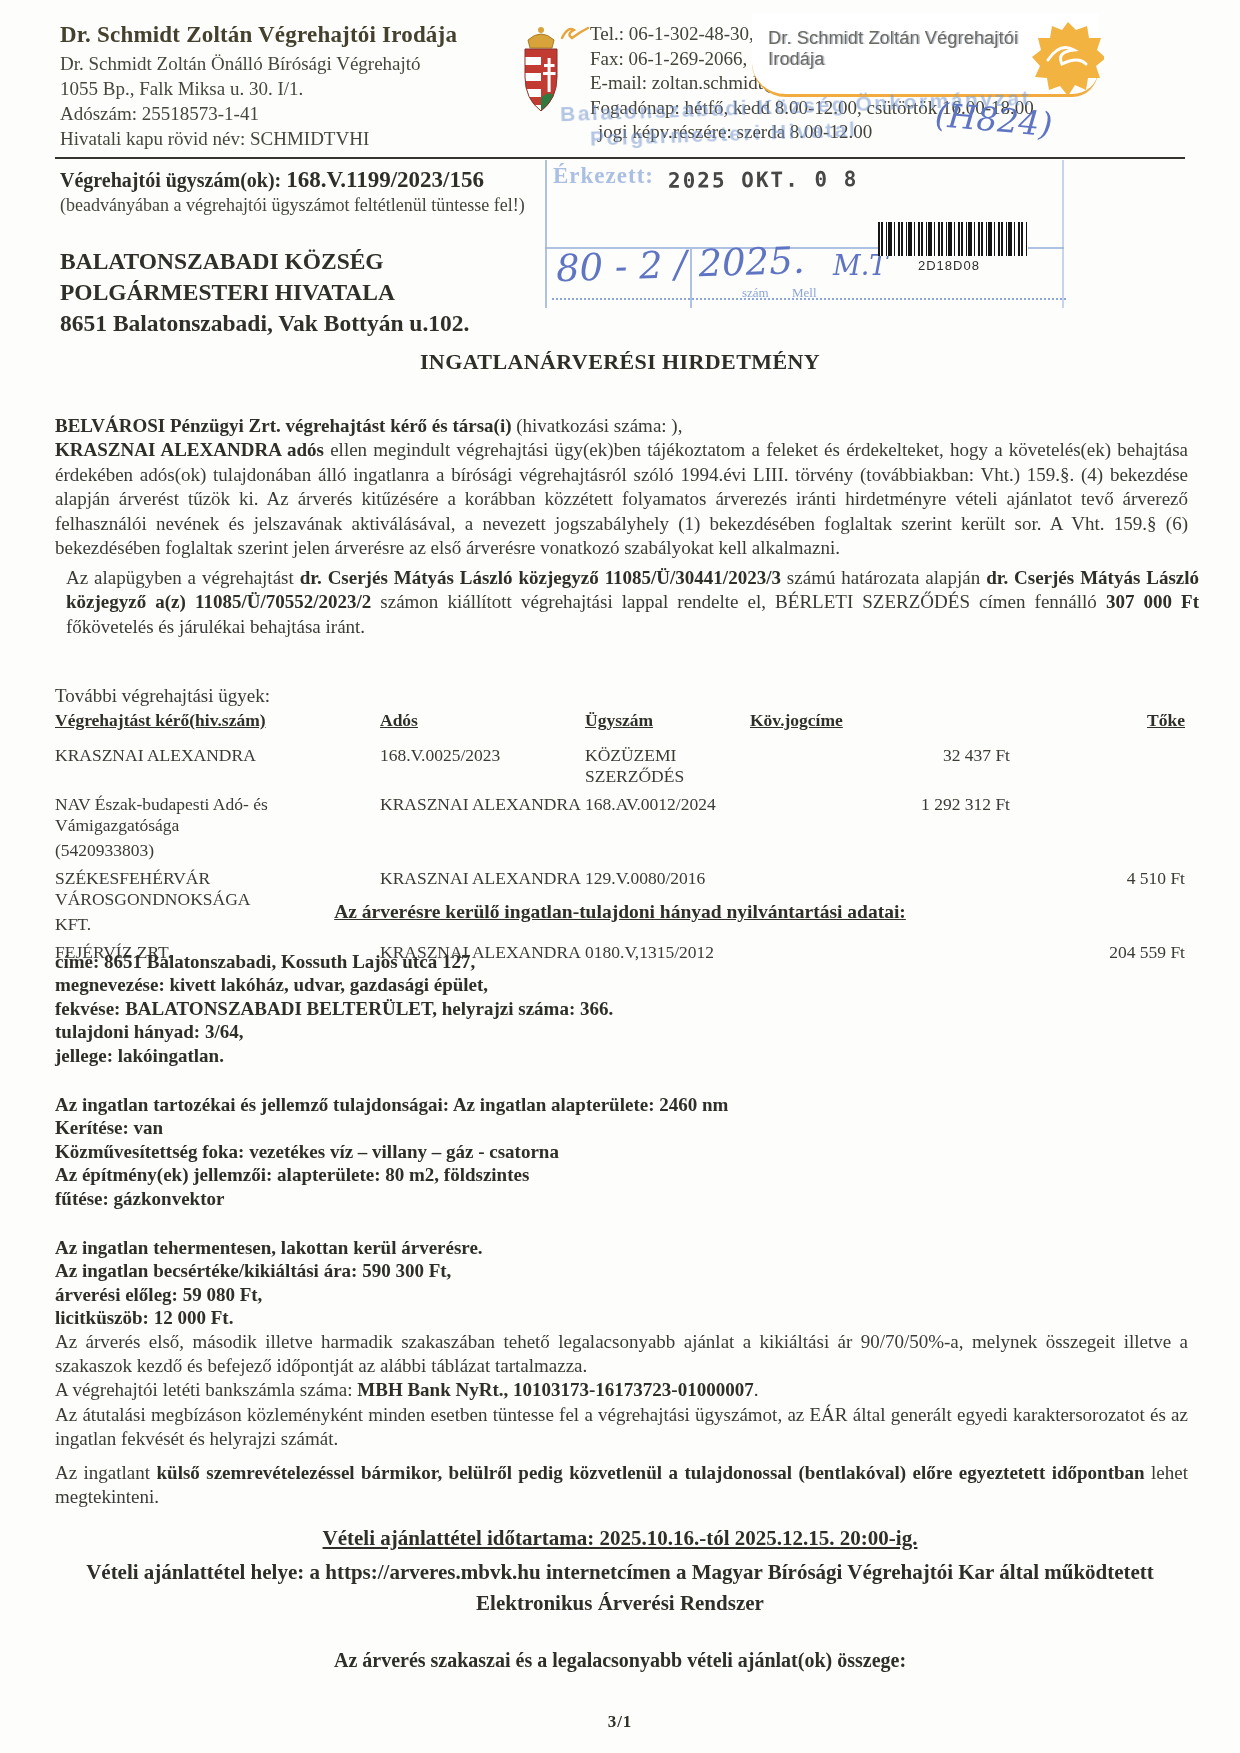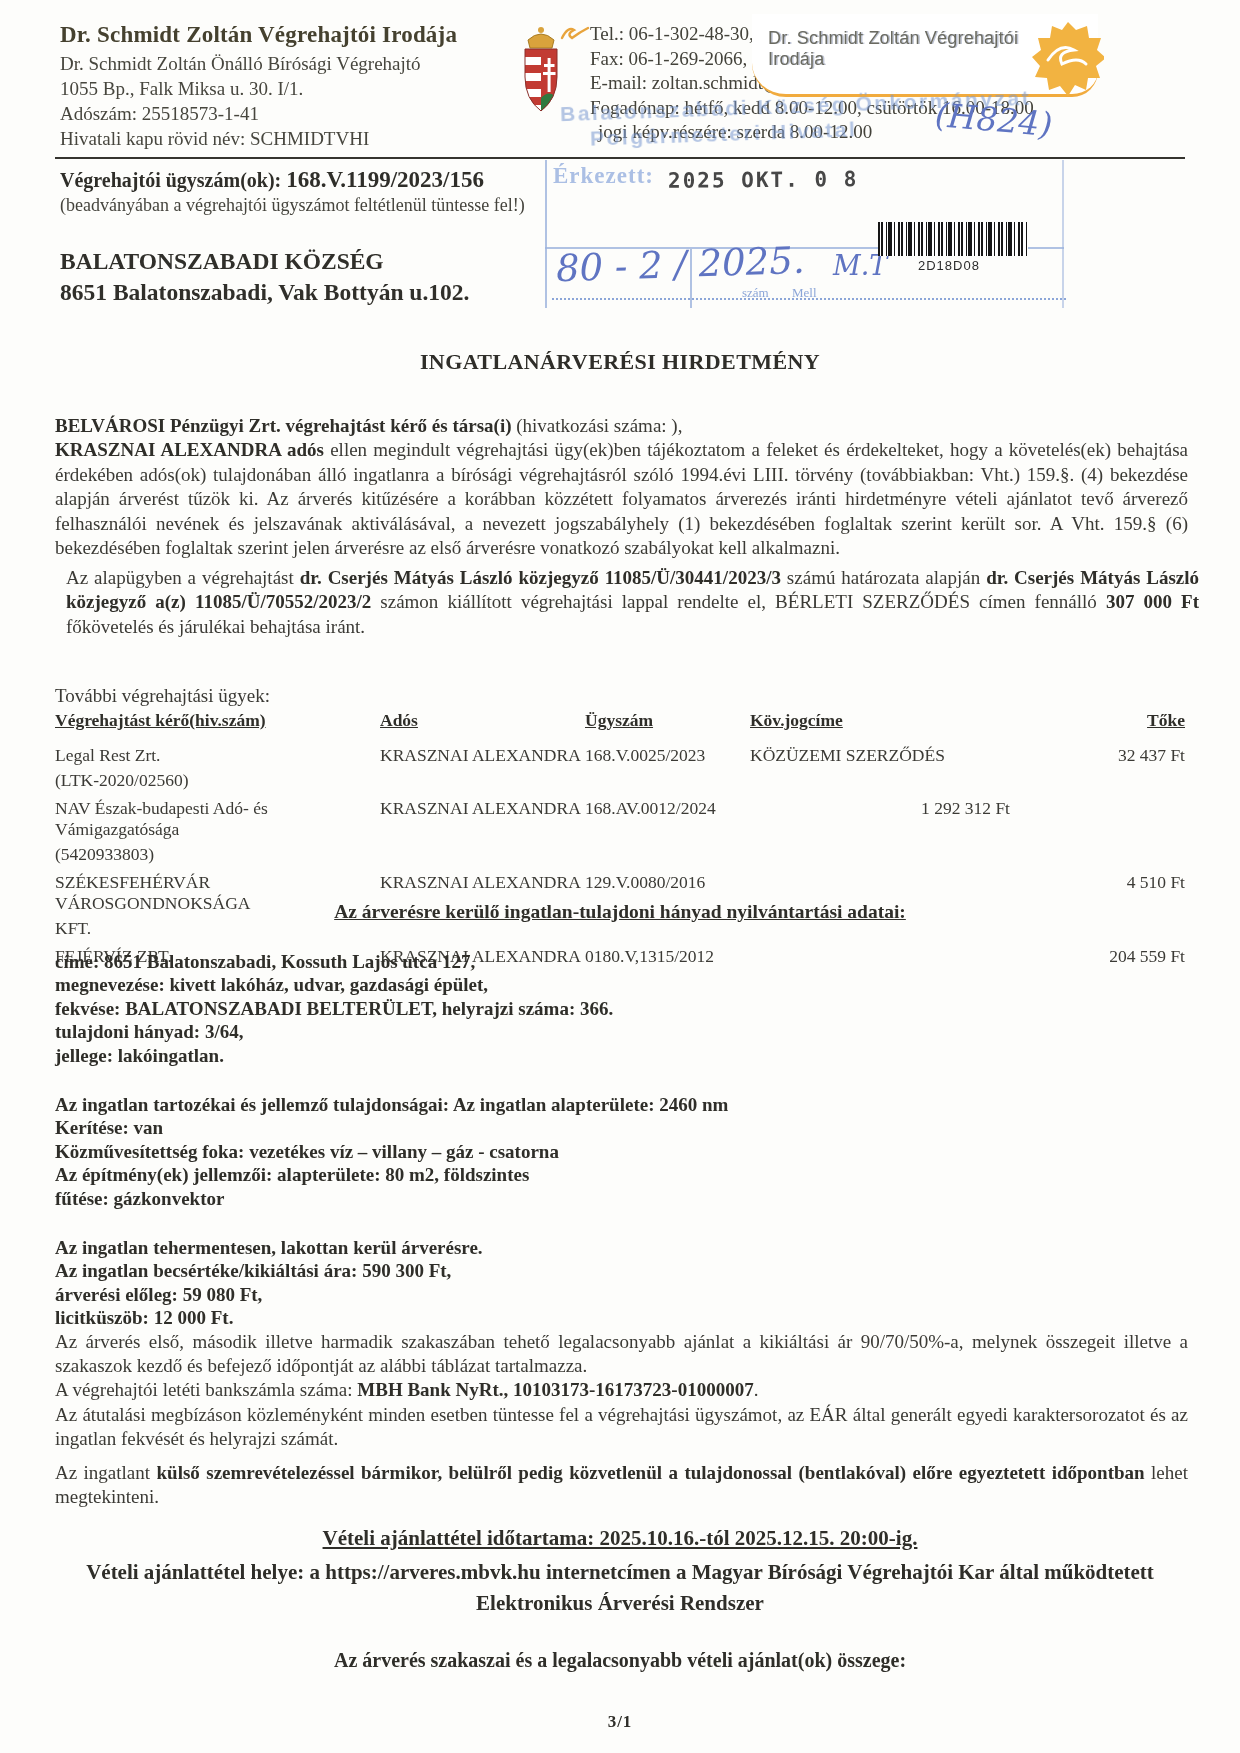--- a/index.html
+++ b/index.html
@@ -168,20 +168,21 @@
   <div class="abs handwrite" style="left:833px;top:250px;font-size:27px;">M.T</div>
   <div class="abs dotted" style="left:552px;top:281px;width:514px;height:17px;"></div>
   <div class="abs tinyblue" style="left:742px;top:285px;">szám</div>
   <div class="abs tinyblue" style="left:792px;top:285px;">Mell</div>
 
   <div class="abs barcode" style="left:878px;top:222px;"></div>
   <div class="abs barcode-label" style="left:918px;top:258px;">2D18D08</div>
 
   <div class="abs recipient" style="left:60px;top:246px;width:470px;">
     <div>BALATONSZABADI KÖZSÉG</div>
+    <div>POLGÁRMESTERI HIVATALA</div>
     <div>8651 Balatonszabadi, Vak Bottyán u.102.</div>
   </div>
 
   <div class="abs doc-title">INGATLANÁRVERÉSI HIRDETMÉNY</div>
 
   <div class="abs bodytext justify" style="left:55px;top:414px;width:1133px;">
     <span class="b">BELVÁROSI Pénzügyi Zrt. végrehajtást kérő és társa(i)</span><span> (hivatkozási száma: ),</span><br>
     <span class="b">KRASZNAI ALEXANDRA adós</span><span> ellen megindult végrehajtási ügy(ek)ben tájékoztatom a feleket és érdekelteket, hogy a követelés(ek) behajtása érdekében adós(ok) tulajdonában álló ingatlanra a bírósági végrehajtásról szóló 1994.évi LIII. törvény (továbbiakban: Vht.) 159.§. (4) bekezdése alapján árverést tűzök ki. Az árverés kitűzésére a korábban közzétett folyamatos árverezés iránti hirdetményre vételi ajánlatot tevő árverező felhasználói nevének és jelszavának aktiválásával, a nevezett jogszabályhely (1) bekezdésében foglaltak szerint került sor. A Vht. 159.§ (6) bekezdésében foglaltak szerint jelen árverésre az első árverésre vonatkozó szabályokat kell alkalmazni.</span>
   </div>
 
@@ -194,21 +195,20 @@
   <div class="abs tbl">
     <div class="trow thead">
       <span>Végrehajtást kérő(hiv.szám)</span>
       <span>Adós</span>
       <span>Ügyszám</span>
       <span>Köv.jogcíme</span>
       <span class="principal">Tőke</span>
     </div>
 
     <div class="trow">
-      <span><span>Legal Rest Zrt.</span><div class="cred2">(LTK-2020/02560)</div></span>
       <span>KRASZNAI ALEXANDRA</span>
       <span>168.V.0025/2023</span>
       <span>KÖZÜZEMI SZERZŐDÉS</span>
       <span class="principal">32 437 Ft</span>
     </div>
 
     <div class="trow">
       <span><span>NAV Észak-budapesti Adó- és Vámigazgatósága</span><div class="cred2">(5420933803)</div></span>
       <span>KRASZNAI ALEXANDRA</span>
       <span>168.AV.0012/2024</span>

